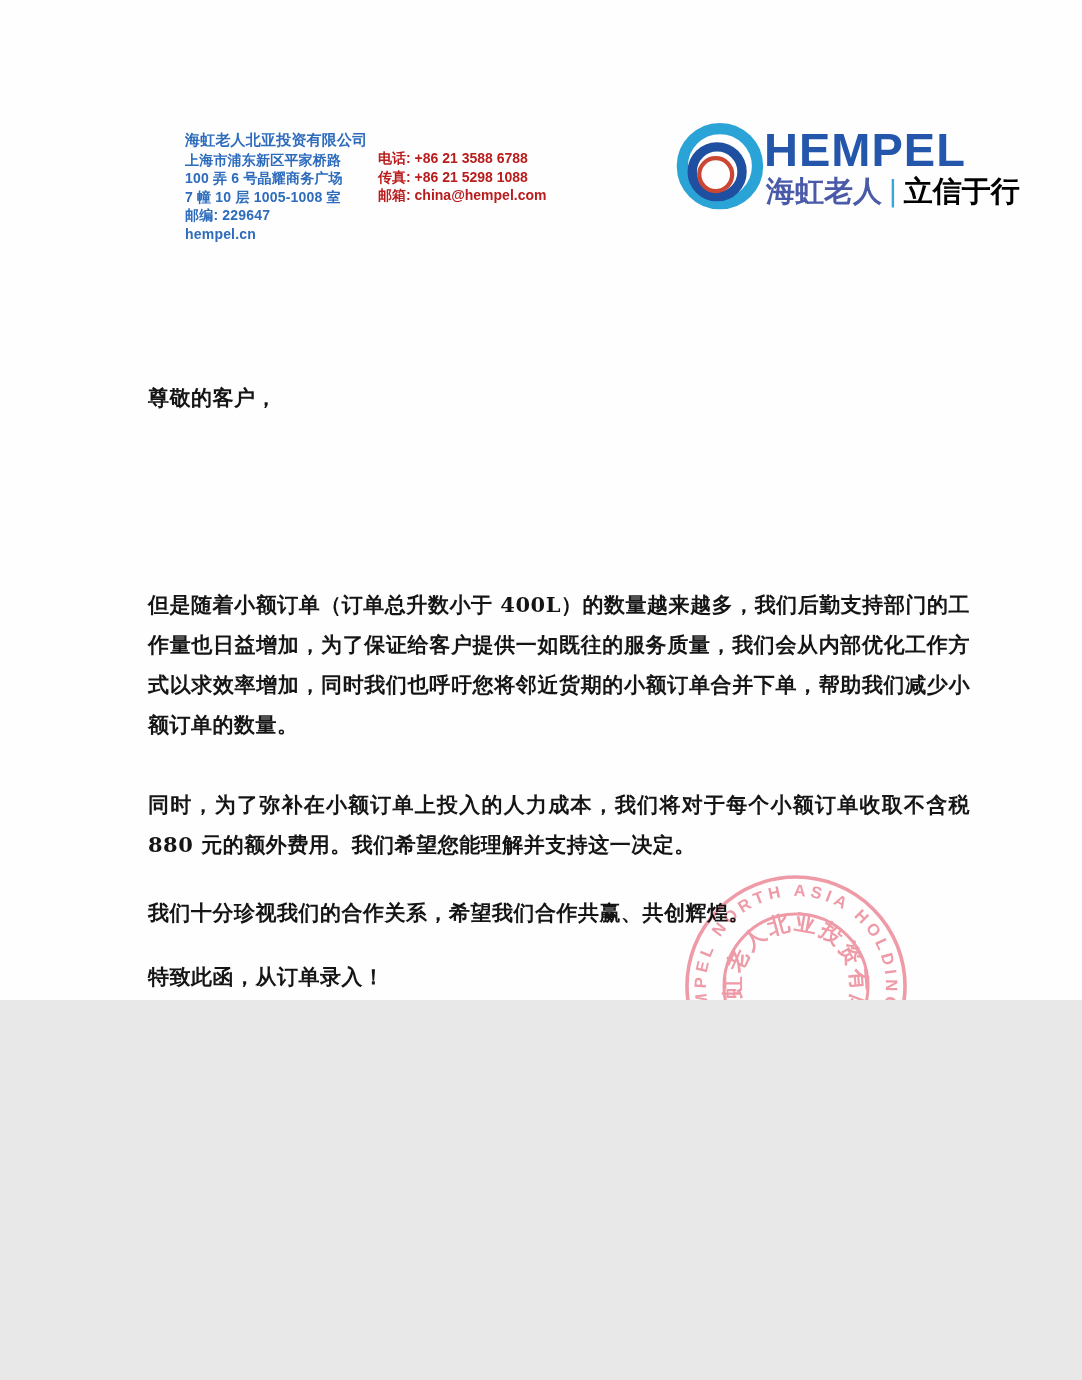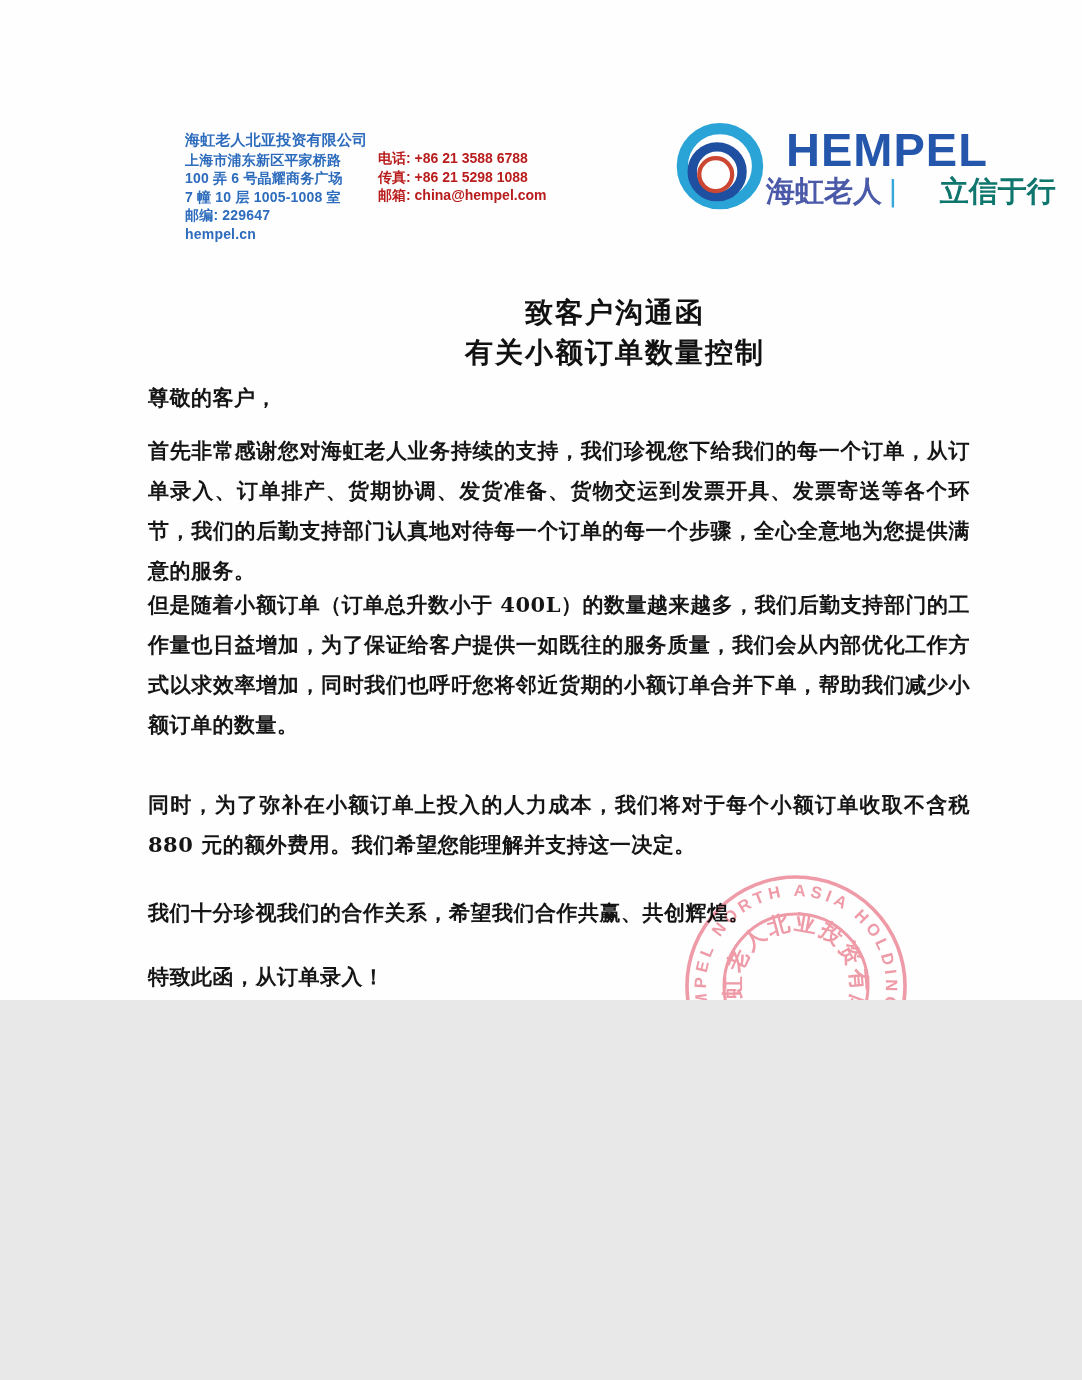--- a/index.html
+++ b/index.html
@@ -29,30 +29,30 @@
   }
   .contact-row { white-space: nowrap; }
 
   
   .logo { position: absolute; left: 666px; top: 110px; width: 330px; height: 110px; }
   .logo-icon { position: absolute; left: 6px; top: 11px; width: 94px; height: 94px; }
   .logo-word {
     position: absolute; left: 98px; top: 16px;
     font-family: "Liberation Sans", sans-serif;
     font-weight: 800; font-size: 47px; letter-spacing: 1px;
-    color: #2456ab; line-height: 1; margin-left: 22px;
+    color: #2456ab; line-height: 1;
   }
   .logo-tagline {
     position: absolute; left: 100px; top: 66px;
     font-size: 29px; font-weight: 700; line-height: 1.1;
     font-family: "DejaVu Sans", sans-serif; white-space: nowrap;
   }
   .tag-left  { color: #4a5aa8; }
   .tag-div   { color: #36a9da; padding: 0 6px; font-weight: 400; }
-  .tag-right { color: #0f766e; margin-left: 36px; }
+  .tag-right { color: #000000; }
 
   
   .letter-title {
     position: absolute; left: 250px; top: 293px; width: 730px;
     text-align: center; font-weight: 700; font-size: 28px; line-height: 40px;
     letter-spacing: 2px; color: #111;
   }
 
   
   .body-text {
@@ -113,27 +113,22 @@
       <circle cx="51" cy="48" r="40" fill="none" stroke="#2aa4d6" stroke-width="12"></circle>
       <circle cx="48" cy="54" r="26.5" fill="none" stroke="#1f4fa0" stroke-width="10"></circle>
       <circle cx="46.5" cy="57" r="17.5" fill="none" stroke="#cc4733" stroke-width="4.5"></circle>
     </svg>
     <div class="logo-word">HEMPEL</div>
     <div class="logo-tagline">
       <span class="tag-left">海虹老人</span><span class="tag-div">|</span><span class="tag-right">立信于行</span>
     </div>
   </div>
 
-  <div class="letter-title">
-    <div>致客户沟通函</div>
-    <div>有关小额订单数量控制</div>
-  </div>
 
   <div class="body-text salutation">尊敬的客户，</div>
-  <div class="body-text para-1">首先非常感谢您对海虹老人业务持续的支持，我们珍视您下给我们的每一个订单，从订单录入、订单排产、货期协调、发货准备、货物交运到发票开具、发票寄送等各个环节，我们的后勤支持部门认真地对待每一个订单的每一个步骤，全心全意地为您提供满意的服务。</div>
   <div class="body-text para-2">但是随着小额订单（订单总升数小于 400L）的数量越来越多，我们后勤支持部门的工作量也日益增加，为了保证给客户提供一如既往的服务质量，我们会从内部优化工作方式以求效率增加，同时我们也呼吁您将邻近货期的小额订单合并下单，帮助我们减少小额订单的数量。</div>
   <div class="body-text para-3">同时，为了弥补在小额订单上投入的人力成本，我们将对于每个小额订单收取不含税 880 元的额外费用。我们希望您能理解并支持这一决定。</div>
   <div class="body-text para-4">我们十分珍视我们的合作关系，希望我们合作共赢、共创辉煌。</div>
   <div class="body-text para-5">特致此函，从订单录入！</div>
 
   <div class="sig-block">
     <div class="sig-date">2024 年 7 月 24 日</div>
     <div class="sig-company">海虹老人北亚投资有限公司</div>
   </div>
 

